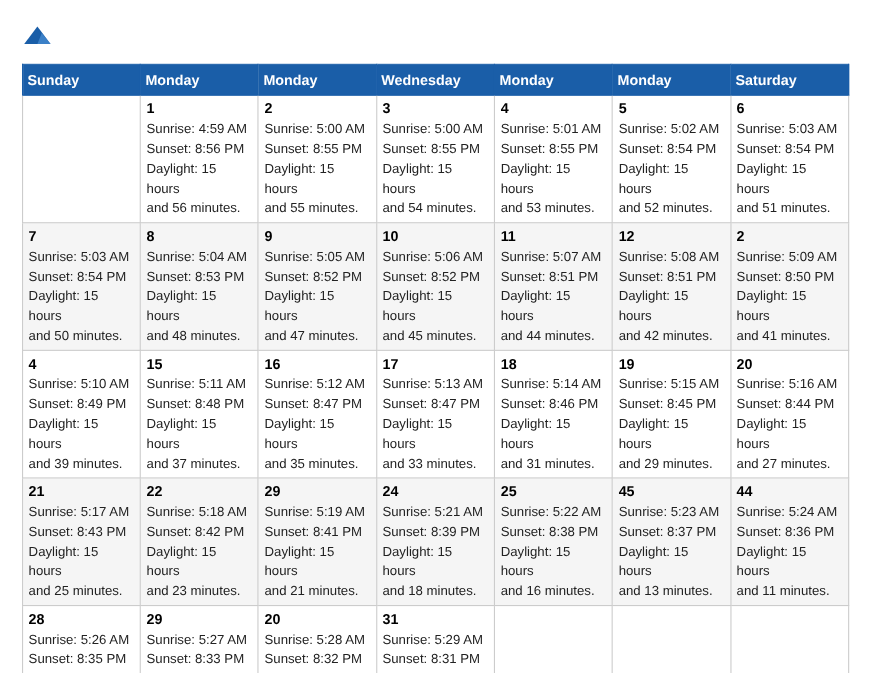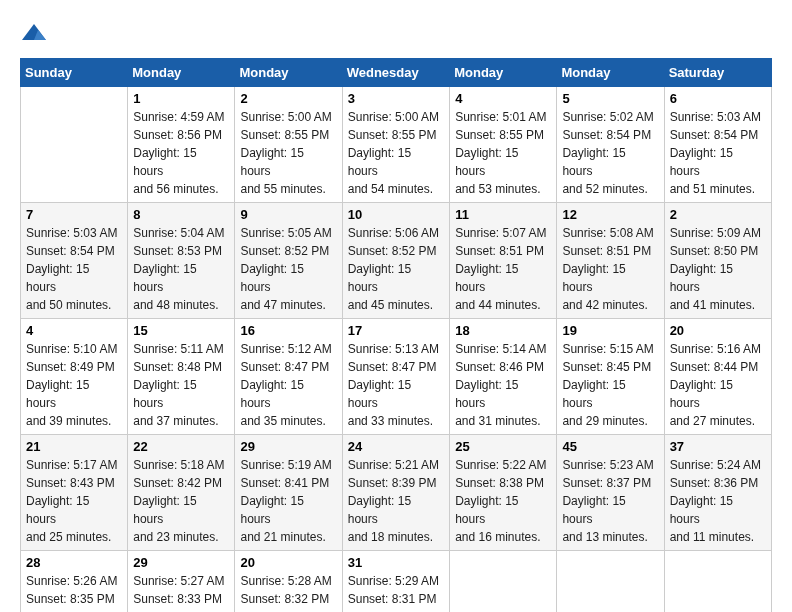--- a/index.html
+++ b/index.html
@@ -234,21 +234,21 @@
         </td>
         <td>
           <span class="day-number">25</span>
           <div class="day-info">Sunrise: 5:22 AM<br>Sunset: 8:38 PM<br>Daylight: 15 hours<br>and 16 minutes.</div>
         </td>
         <td>
           <span class="day-number">45</span>
           <div class="day-info">Sunrise: 5:23 AM<br>Sunset: 8:37 PM<br>Daylight: 15 hours<br>and 13 minutes.</div>
         </td>
         <td>
-          <span class="day-number">37</span>
+          <span class="day-number">44</span>
           <div class="day-info">Sunrise: 5:24 AM<br>Sunset: 8:36 PM<br>Daylight: 15 hours<br>and 11 minutes.</div>
         </td>
       </tr>
       <tr>
         <td>
           <span class="day-number">28</span>
           <div class="day-info">Sunrise: 5:26 AM<br>Sunset: 8:35 PM<br>Daylight: 15 hours<br>and 8 minutes.</div>
         </td>
         <td>
           <span class="day-number">29</span>

